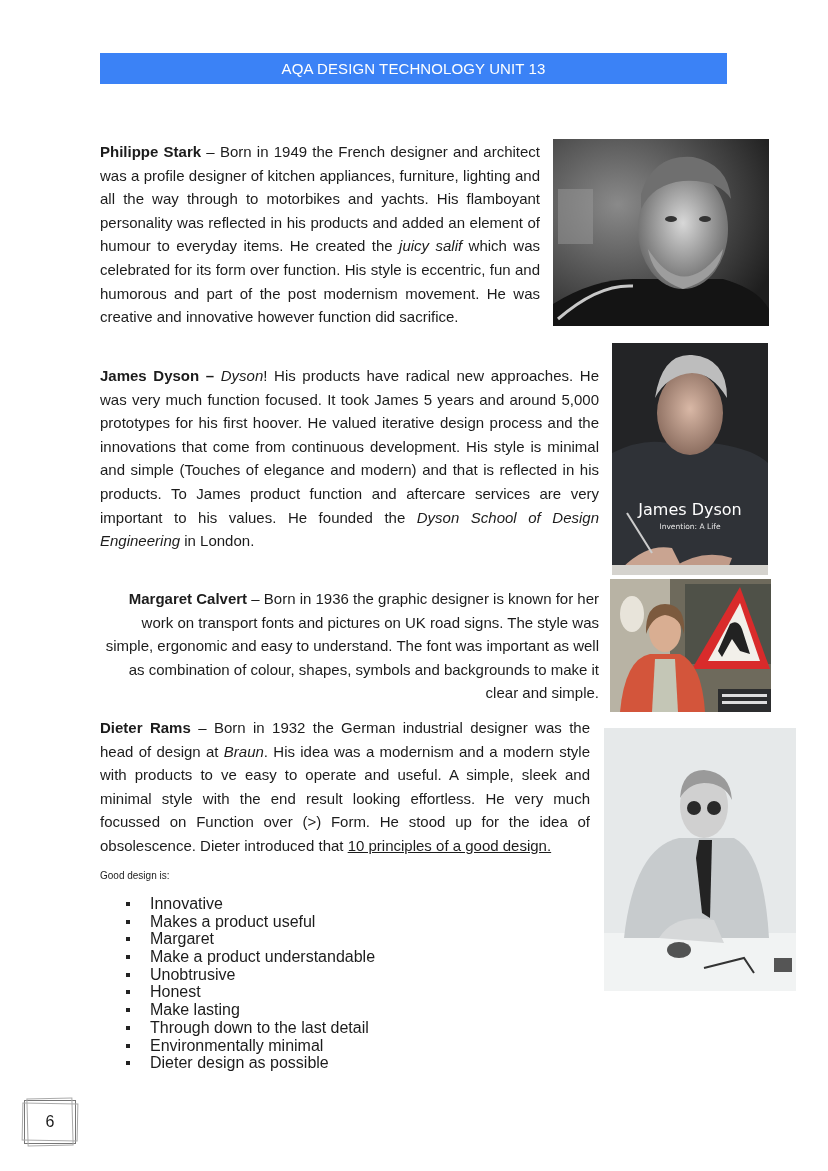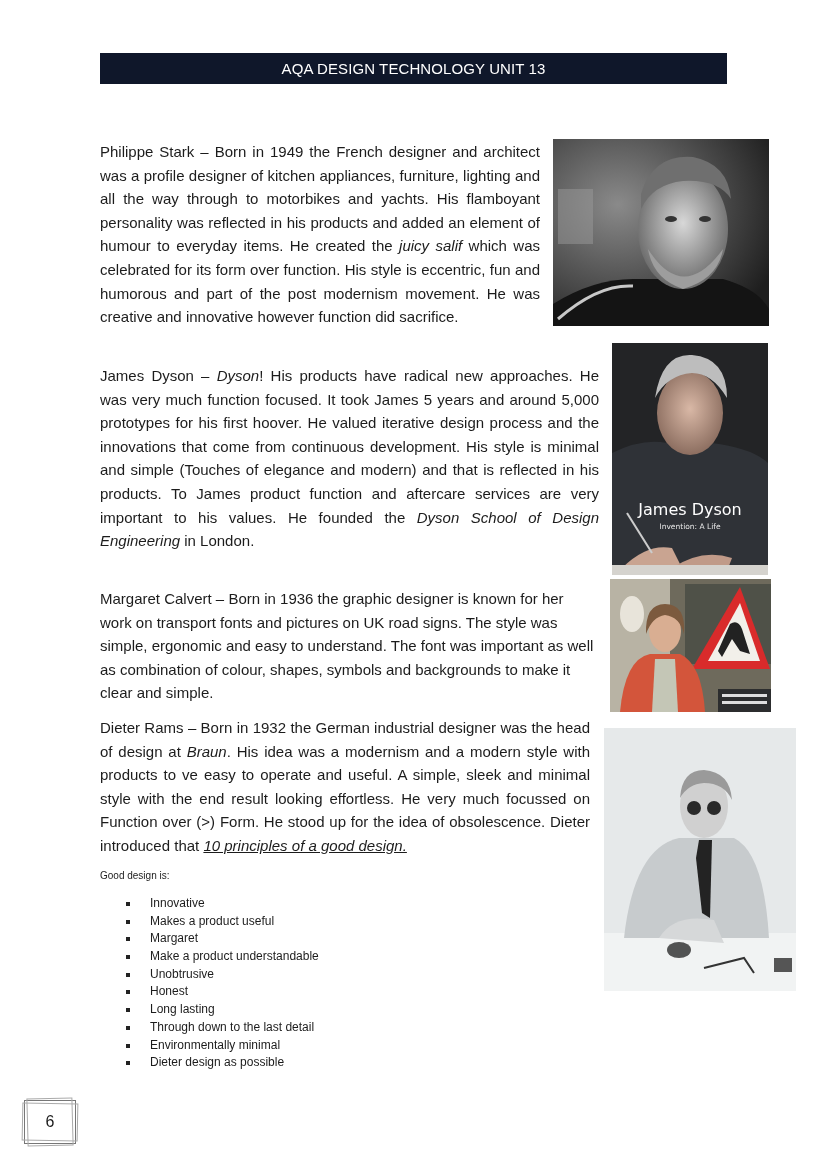--- a/index.html
+++ b/index.html
@@ -2,34 +2,34 @@
 <html><head>
 <meta charset="utf-8">
 <style>
   html, body { margin: 0; padding: 0; background: #ffffff; }
   body {
     width: 828px; height: 1171px; position: relative; overflow: hidden;
     font-family: "Liberation Sans", "DejaVu Sans", sans-serif; color: #1c1c1c;
   }
   .header-bar {
     position: absolute; left: 100px; top: 53px; width: 627px; height: 31px;
-    background: #0f172a; color: #ffffff; font-size: 15px;
+    background: #3b82f6; color: #ffffff; font-size: 15px;
     display: flex; align-items: center; justify-content: center;
     letter-spacing: 0.1px;
   }
   .para {
     position: absolute; left: 100px; margin: 0;
     font-size: 15px; line-height: 23.6px; text-align: justify;
   }
-  .para b { font-weight: normal; }
+  .para b { font-weight: bold; }
   .p-stark { top: 140px; width: 440px; }
   .p-dyson { top: 364px; width: 499px; }
-  .p-calvert { top: 587px; width: 499px; text-align: left; }
+  .p-calvert { top: 587px; width: 499px; text-align: right; }
   .p-rams { top: 716px; width: 490px; }
-  .u { text-decoration: underline; font-style: italic; }
+  .u { text-decoration: underline; }
 
   .photo { position: absolute; overflow: hidden; }
   .photo svg { display: block; width: 100%; height: 100%; }
   .ph-stark { left: 553px; top: 139px; width: 216px; height: 187px; }
   .ph-dyson { left: 612px; top: 343px; width: 156px; height: 232px; }
   .ph-calvert { left: 610px; top: 579px; width: 161px; height: 133px; }
   .ph-rams { left: 604px; top: 728px; width: 192px; height: 263px; }
 
   .dyson-title {
     position: absolute; left: 0; right: 0; top: 157px; text-align: center;
@@ -40,21 +40,21 @@
     color: #e8e8e8; font-size: 7.5px; font-family: "DejaVu Sans", sans-serif;
   }
 
   .gd-title {
     position: absolute; left: 100px; top: 870px; font-size: 10px; font-weight: normal;
   }
   .gd-list {
     position: absolute; left: 100px; top: 895px; margin: 0; padding: 0; list-style: none;
   }
   .gd-list li {
-    position: relative; height: 17.7px; font-size: 12px; padding-left: 50px; line-height: 17.7px;
+    position: relative; height: 17.7px; font-size: 16px; padding-left: 50px; line-height: 17.7px;
   }
   .gd-list li .bullet {
     position: absolute; left: 26px; top: 7px; width: 4px; height: 4px; background: #222;
   }
 
   .page-num {
     position: absolute; left: 24px; top: 1100px; width: 50px; height: 42px;
     border: 1px solid #777; display: flex; align-items: center; justify-content: center;
     font-size: 16px; background: #fff;
   }
@@ -161,21 +161,21 @@
 </div>
 
 <div class="gd-title">Good design is:</div>
 <ul class="gd-list">
   <li><span class="bullet"></span><span>Innovative</span></li>
   <li><span class="bullet"></span><span>Makes a product useful</span></li>
   <li><span class="bullet"></span><span>Margaret</span></li>
   <li><span class="bullet"></span><span>Make a product understandable</span></li>
   <li><span class="bullet"></span><span>Unobtrusive</span></li>
   <li><span class="bullet"></span><span>Honest</span></li>
-  <li><span class="bullet"></span><span>Long lasting</span></li>
+  <li><span class="bullet"></span><span>Make lasting</span></li>
   <li><span class="bullet"></span><span>Through down to the last detail</span></li>
   <li><span class="bullet"></span><span>Environmentally minimal</span></li>
   <li><span class="bullet"></span><span>Dieter design as possible</span></li>
 </ul>
 
 <div class="page-num">
   <span>6</span>
 </div>
 
 </body></html>

